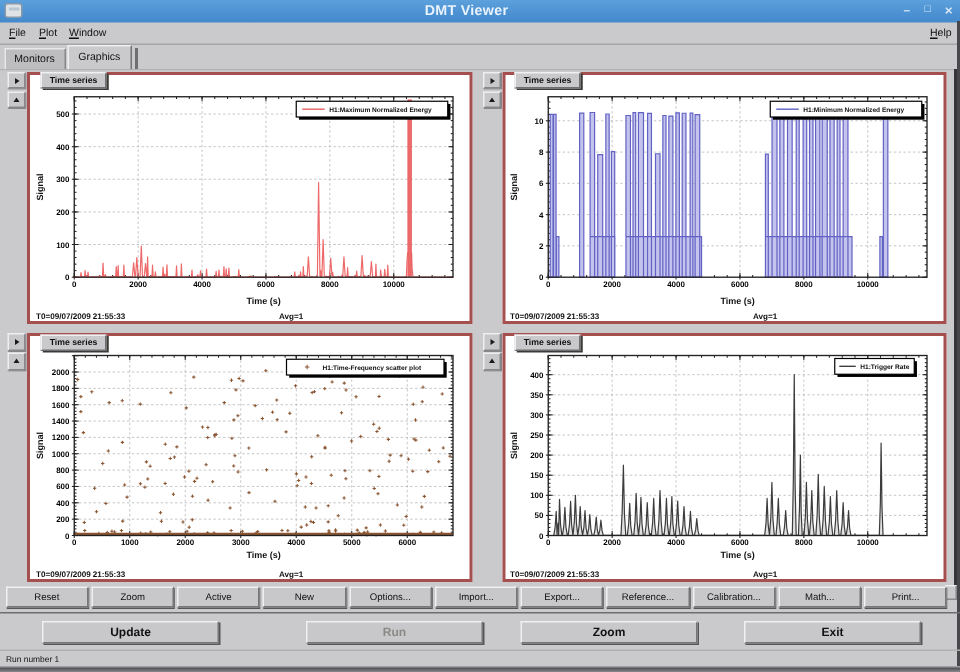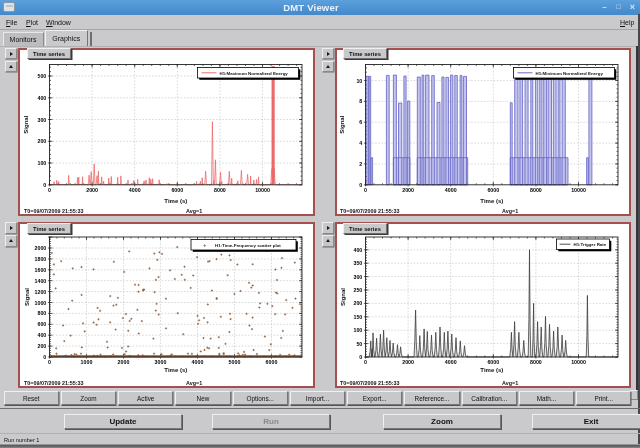--- a/index.html
+++ b/index.html
@@ -29,21 +29,21 @@
 .sb { position:absolute; width:12px; height:11.5px; background:#c7c6c9; border:1px solid #88878a; border-top-color:#eeedf0; border-left-color:#eeedf0; box-shadow:0.5px 0.5px 0 #6f6e71; }
 .tr-r { position:absolute; left:4px; top:3px; width:0; height:0; border-left:3.6px solid #1a1a1a; border-top:2.6px solid transparent; border-bottom:2.6px solid transparent; }
 .tr-u { position:absolute; left:3px; top:3.4px; width:0; height:0; border-bottom:3.6px solid #1a1a1a; border-left:2.6px solid transparent; border-right:2.6px solid transparent; }
 
 #vscroll { left:636.3px; top:45.5px; width:3.7px; height:344px; background:#36363a; }
 #vscorner { left:629.5px; top:389.5px; width:8px; height:10.5px; background:#c9c8cb; border:1px solid #88878a; border-top-color:#eeedf0; border-left-color:#eeedf0; }
 #rborder { left:637.8px; top:14px; width:2.2px; height:434px; background:#48484c; }
 
 #row1 { left:0; top:390px; width:640px; height:17px; display:flex; gap:1.8px; padding:0.5px 8.5px 2px 3.5px; }
 .b1 { flex:1; background:#c8c7ca; border:1px solid #767578; border-top-color:#f0eff2; border-left-color:#f0eff2; box-shadow:0.5px 1px 0 #565558; font-size:6.4px; color:#111; text-align:center; line-height:13px; white-space:nowrap; overflow:hidden; }
-.b2 { position:absolute; top:414px; width:118px; height:15px; background:#c8c7ca; border:1px solid #767578; border-top-color:#f0eff2; border-left-color:#f0eff2; box-shadow:1px 1px 0 #565558; font-size:8px; font-weight:bold; color:#111; text-align:center; line-height:13px;margin-left:36px; }
+.b2 { position:absolute; top:414px; width:118px; height:15px; background:#c8c7ca; border:1px solid #767578; border-top-color:#f0eff2; border-left-color:#f0eff2; box-shadow:1px 1px 0 #565558; font-size:8px; font-weight:bold; color:#111; text-align:center; line-height:13px; }
 #status { left:0; top:432.5px; width:640px; height:11px; border-top:1px solid #b0afb2; }
 #status span { position:absolute; left:4px; top:3px; font-size:5.6px; color:#111; }
 #bborder { left:0; top:443.5px; width:640px; height:4.5px; background:linear-gradient(180deg,#b2b1b4 0%,#565559 40%,#8a898c 100%); }
 svg text { font-family:"Liberation Sans", sans-serif; }
 </style></head>
 <body>
 <div id="title" class="abs">
     <div id="ticon"></div>
     <div class="txt">DMT Viewer</div>
 <div class="wbtn" style="left:598px;">–</div>
@@ -1165,19 +1165,19 @@
     <div class="b1">New</div>
     <div class="b1">Options...</div>
     <div class="b1">Import...</div>
     <div class="b1">Export...</div>
     <div class="b1">Reference...</div>
     <div class="b1">Calibration...</div>
     <div class="b1">Math...</div>
     <div class="b1">Print...</div>
   </div>
 <div class="b2 abs" style="left:28px">Update</div>
-<div class="b2 abs" style="left:176px;color:#8b8984">Run</div>
+<div class="b2 abs" style="left:204px;color:#8b8984">Run</div>
 <div class="b2 abs" style="left:347px">Zoom</div>
 <div class="b2 abs" style="left:496px">Exit</div>
 <div class="abs" style="left:0;top:408.3px;width:640px;height:1.2px;background:#6e6d70"></div>
 <div id="status" class="abs">
     <span>Run number 1</span>
   </div>
 <div id="bborder" class="abs"></div>
 </body></html>

